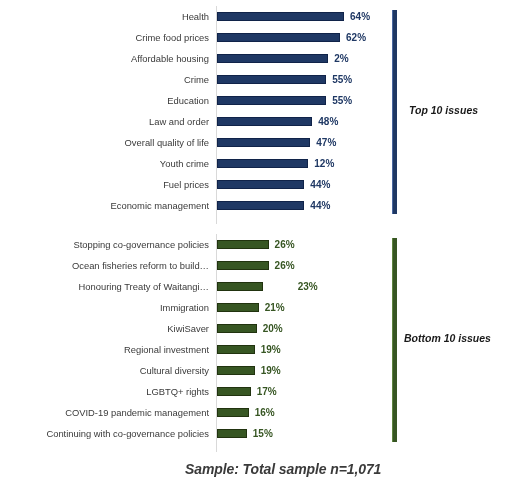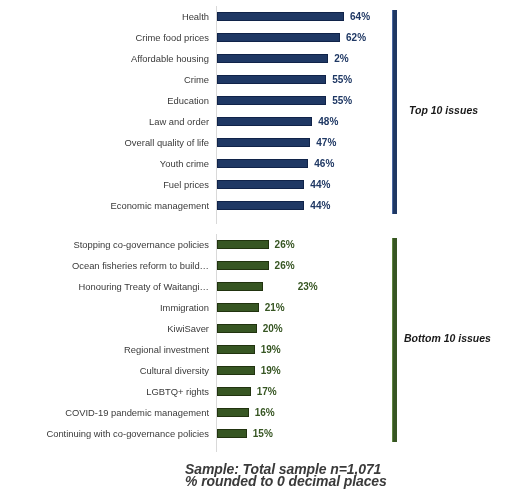--- a/index.html
+++ b/index.html
@@ -157,21 +157,21 @@
           <div class="bar-value value-navy" style="left: 318.28px;">48%</div>
         </div>
         <div class="row" style="top: 126px;">
           <div class="row-label">Overall quality of life</div>
           <div class="bar bar-navy" style="width: 93.295px;"></div>
           <div class="bar-value value-navy" style="left: 316.295px;">47%</div>
         </div>
         <div class="row" style="top: 147px;">
           <div class="row-label">Youth crime</div>
           <div class="bar bar-navy" style="width: 91.31px;"></div>
-          <div class="bar-value value-navy" style="left: 314.31px;">46%</div>
+          <div class="bar-value value-navy" style="left: 314.31px;">12%</div>
         </div>
         <div class="row" style="top: 168px;">
           <div class="row-label">Fuel prices</div>
           <div class="bar bar-navy" style="width: 87.34px;"></div>
           <div class="bar-value value-navy" style="left: 310.34px;">44%</div>
         </div>
         <div class="row" style="top: 189px;">
           <div class="row-label">Economic management</div>
           <div class="bar bar-navy" style="width: 87.34px;"></div>
           <div class="bar-value value-navy" style="left: 310.34px;">44%</div>
@@ -235,15 +235,14 @@
       </div>
   </div>
 
   <div class="bracket bracket-navy" id="bracket-top-bar" style="left: 392px; top: 10px; height: 204px;"></div>
   <div class="bracket-label" id="bracket-top-label" style="left: 409px; top: 104px;">Top 10 issues</div>
 
   <div class="bracket bracket-green" id="bracket-bottom-bar" style="left: 392px; top: 238px; height: 204px;"></div>
   <div class="bracket-label" id="bracket-bottom-label" style="left: 404px; top: 332px;">Bottom 10 issues</div>
 
   <div class="footnote" id="footnote-line1">Sample: Total sample n=1,071</div>
-  <div class="footnote" id="footnote-line2">% rounded to 0 decimal places</div>
 
 </div>
 
 </body></html>

